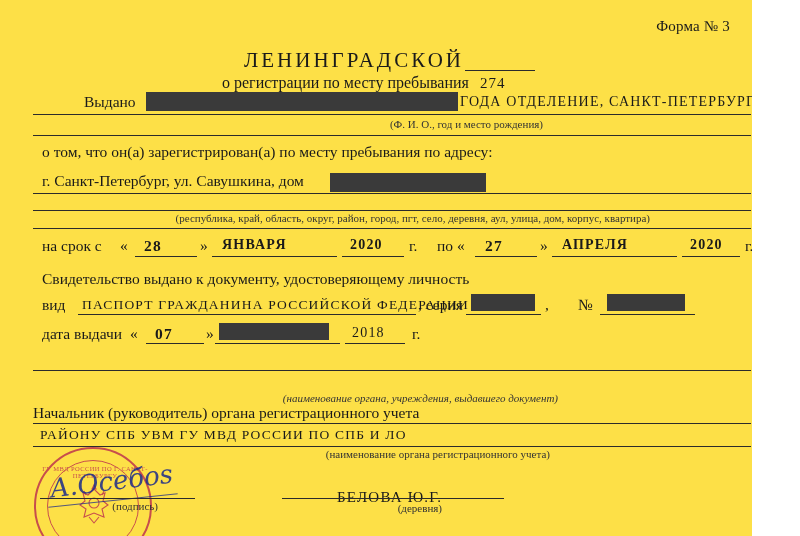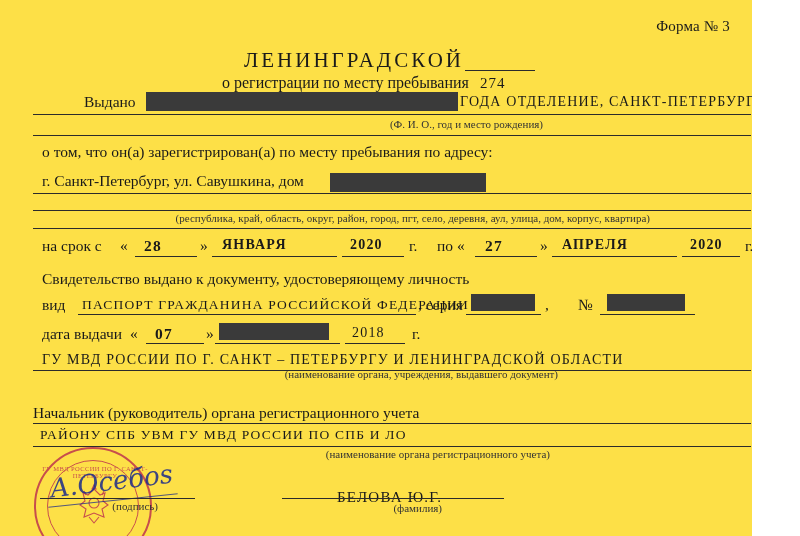--- a/index.html
+++ b/index.html
@@ -188,23 +188,22 @@
   <div class="txt body-text" style="left:130px; top:325px;">«</div>
   <div class="txt body-text spaced" style="left:155px; top:325px; font-weight:bold;">07</div>
   <div class="line" style="left:146px; top:343px; width:58px;"></div>
   <div class="txt body-text" style="left:206px; top:325px;">»</div>
   <div class="redact" style="left:219px; top:323px; width:110px; height:17px;"></div>
   <div class="line" style="left:215px; top:343px; width:125px;"></div>
   <div class="txt body-text spaced" style="left:352px; top:325px; font-size:14px;">2018</div>
   <div class="line" style="left:345px; top:343px; width:60px;"></div>
   <div class="txt body-text" style="left:412px; top:325px;">г.</div>
 
-  <div class="txt body-text-sm spaced" style="left:42px; top:352px; font-size:14px;">ГУ  МВД  РОССИИ  ПО  Г. САНКТ – ПЕТЕРБУРГУ  И  ЛЕНИНГРАДСКОЙ ОБЛАСТИ</div>
   <div class="line" style="left:33px; top:370px; width:718px;"></div>
-  <div class="txt caption" style="left:228px; top:368px; width:330px;">(наименование органа, учреждения, выдавшего документ)</div>
+  <div class="txt caption" style="left:228px; top:392px; width:330px;font-style:italic;">(наименование органа, учреждения, выдавшего документ)</div>
 
   <div class="txt body-text" style="left:33px; top:404px;">Начальник (руководитель) органа регистрационного учета</div>
   <div class="line" style="left:33px; top:423px; width:718px;"></div>
 
   <div class="txt body-text-sm spaced" style="left:40px; top:427px; font-size:13.5px;">РАЙОНУ СПБ УВМ  ГУ  МВД РОССИИ  ПО СПБ  И  ЛО</div>
   <div class="line" style="left:33px; top:446px; width:718px;"></div>
 
   <div class="txt caption" style="left:290px; top:448px; width:260px;">(наименование органа регистрационного учета)</div>
 
   <div class="stamp" style="left:34px; top:447px;">
@@ -225,15 +224,15 @@
   </div>
 
   <div class="sig" style="left:50px; top:466px;">A.Oceбos</div>
   <div class="sig-flourish" style="left:48px; top:500px; width:130px;"></div>
 
   <div class="line" style="left:40px; top:498px; width:155px;"></div>
   <div class="txt caption" style="left:78px; top:500px; width:80px;">(подпись)</div>
 
   <div class="txt body-text spaced" style="left:337px; top:489px; font-size:15px;">БЕЛОВА Ю.Г.</div>
   <div class="line" style="left:282px; top:498px; width:222px;"></div>
-  <div class="txt caption" style="left:352px; top:502px; width:90px;">(фамилия)</div>
+  <div class="txt caption" style="left:352px; top:502px; width:90px;">(деревня)</div>
 
 </div>
 
 </body></html>

